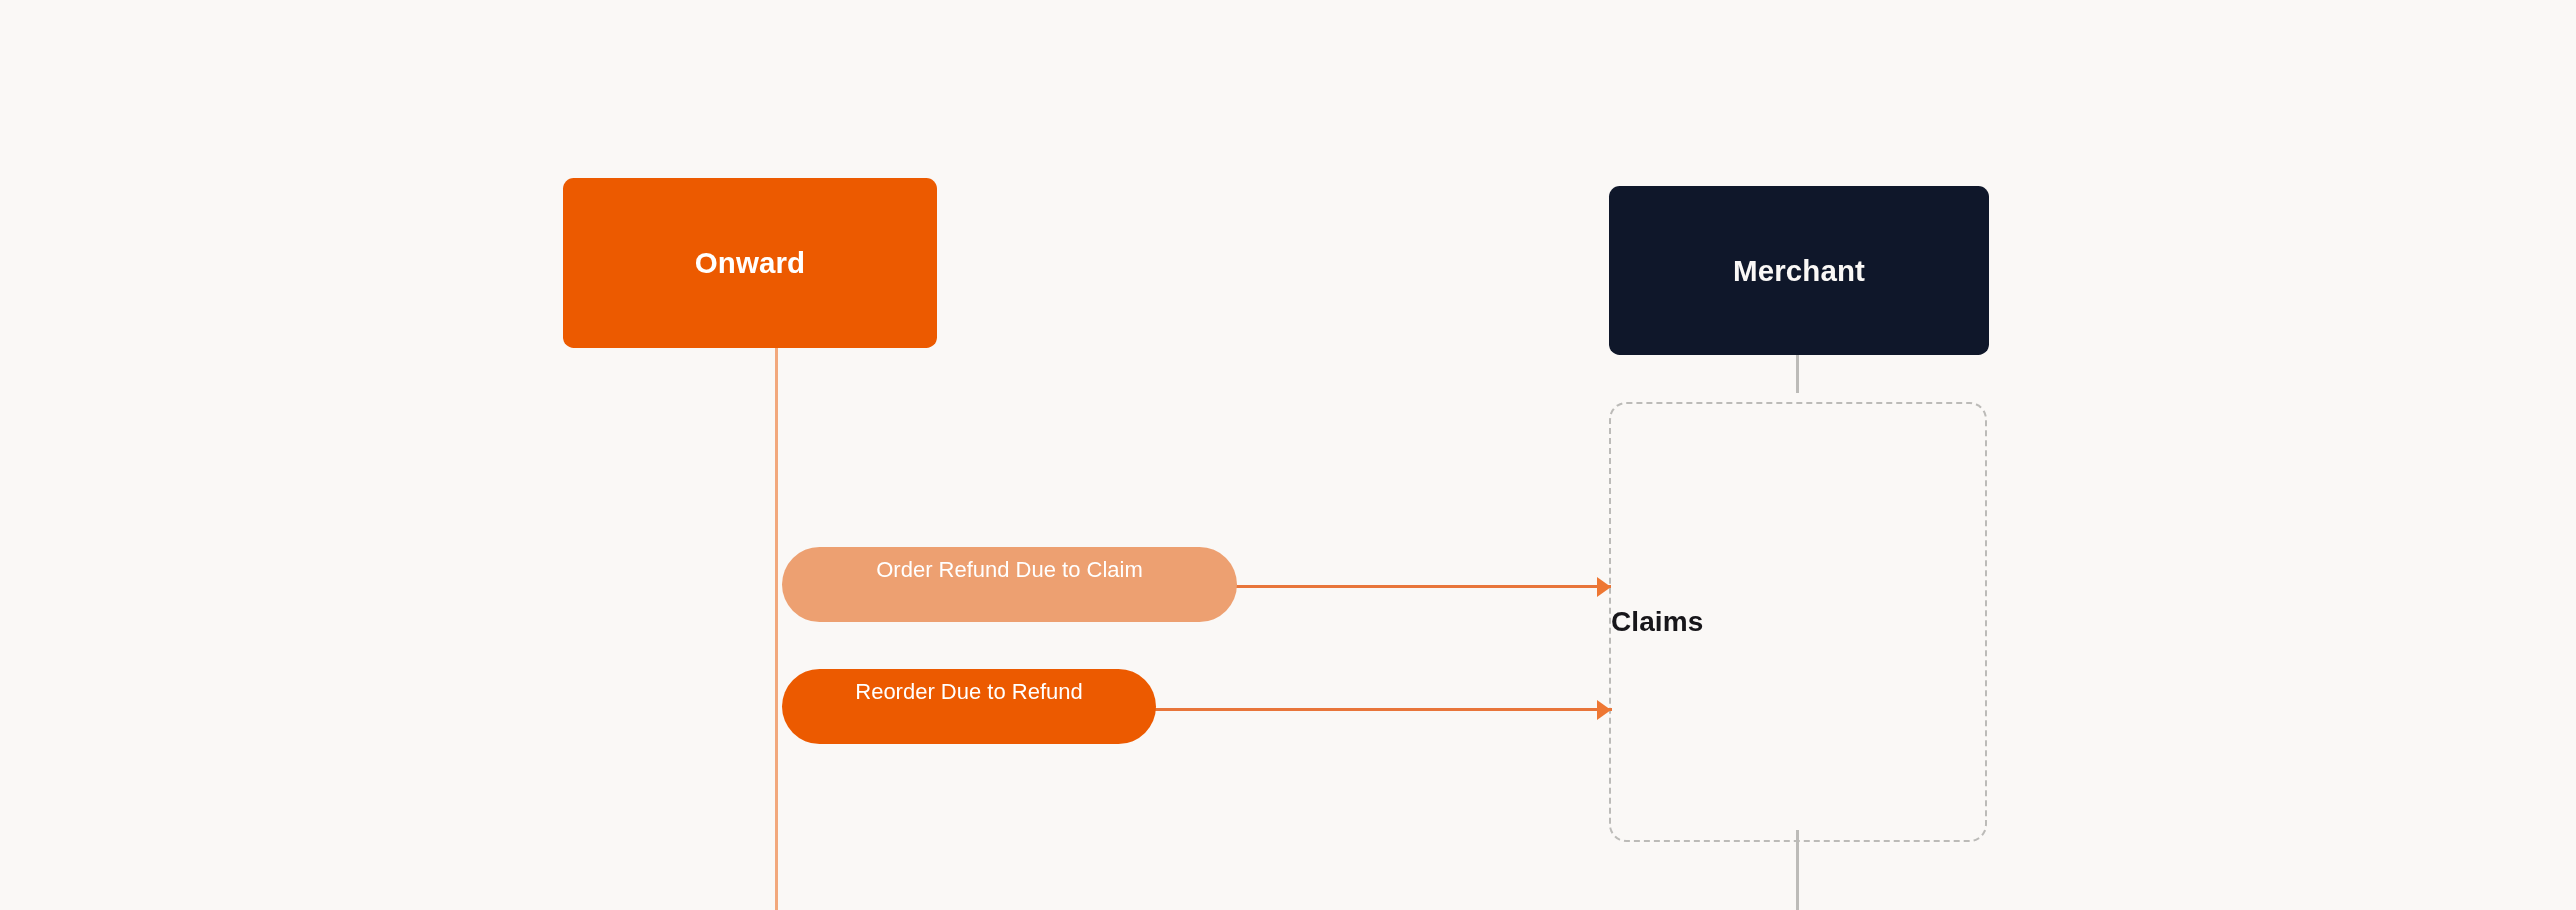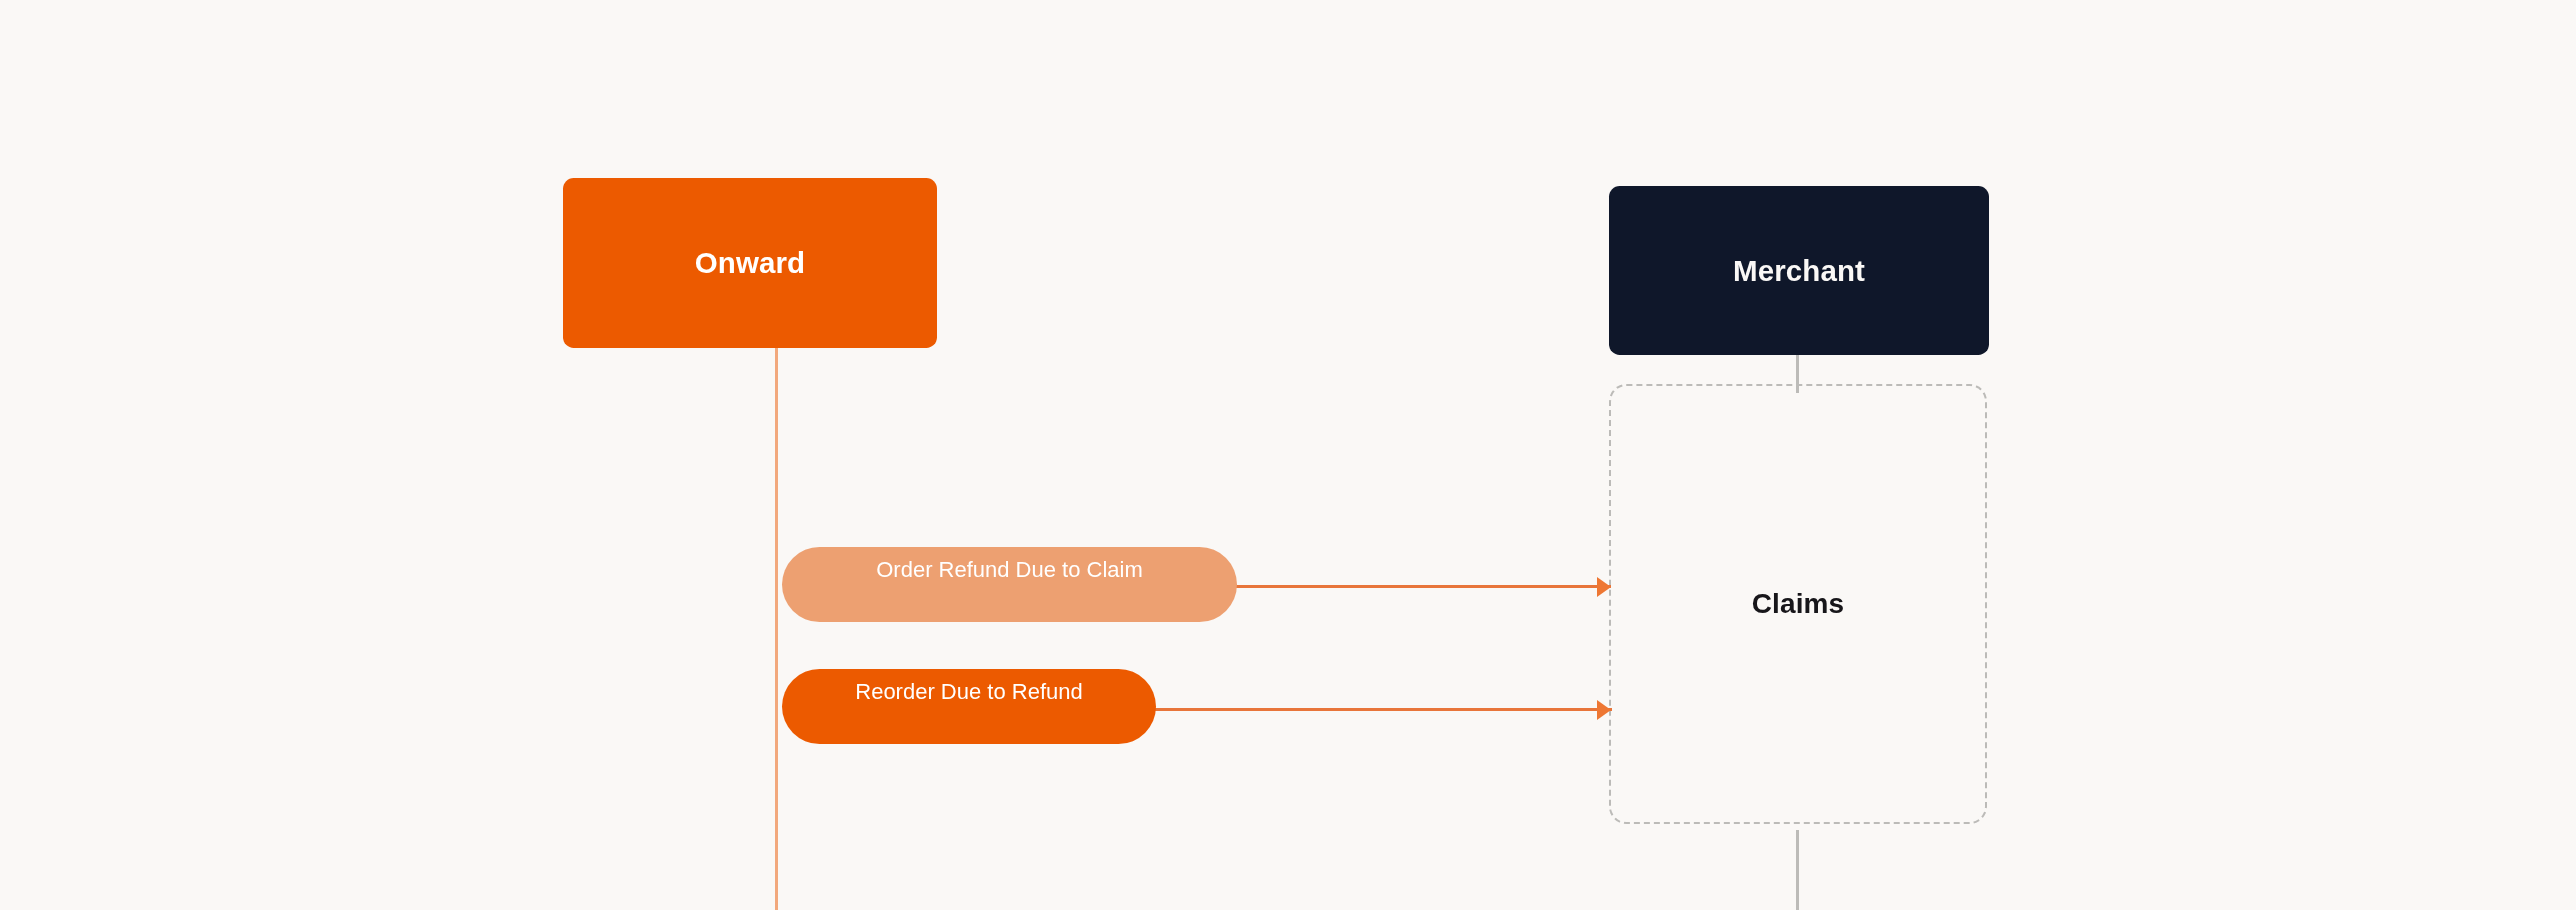--- a/index.html
+++ b/index.html
@@ -76,29 +76,28 @@
     height: 169px;
     background: #0f172a;
     margin-top: 14px;
   }
   .participant-merchant .participant-label { color: #faf8f6; }
 
   
   .fragment {
     position: absolute;
     left: 1609px;
-    top: 384px;
+    top: 402px;
     width: 378px;
     height: 440px;
     border: 2.7px dashed #bcbbb8;
     border-radius: 17.4px;
     box-sizing: border-box;
     display: flex;
     align-items: center;
-    justify-content: center;
   }
   .fragment-label {
     font-size: 28px;
     font-weight: bold;
     color: #17161a;
     letter-spacing: 0.1px;
     line-height: 1;
   }
 
   

